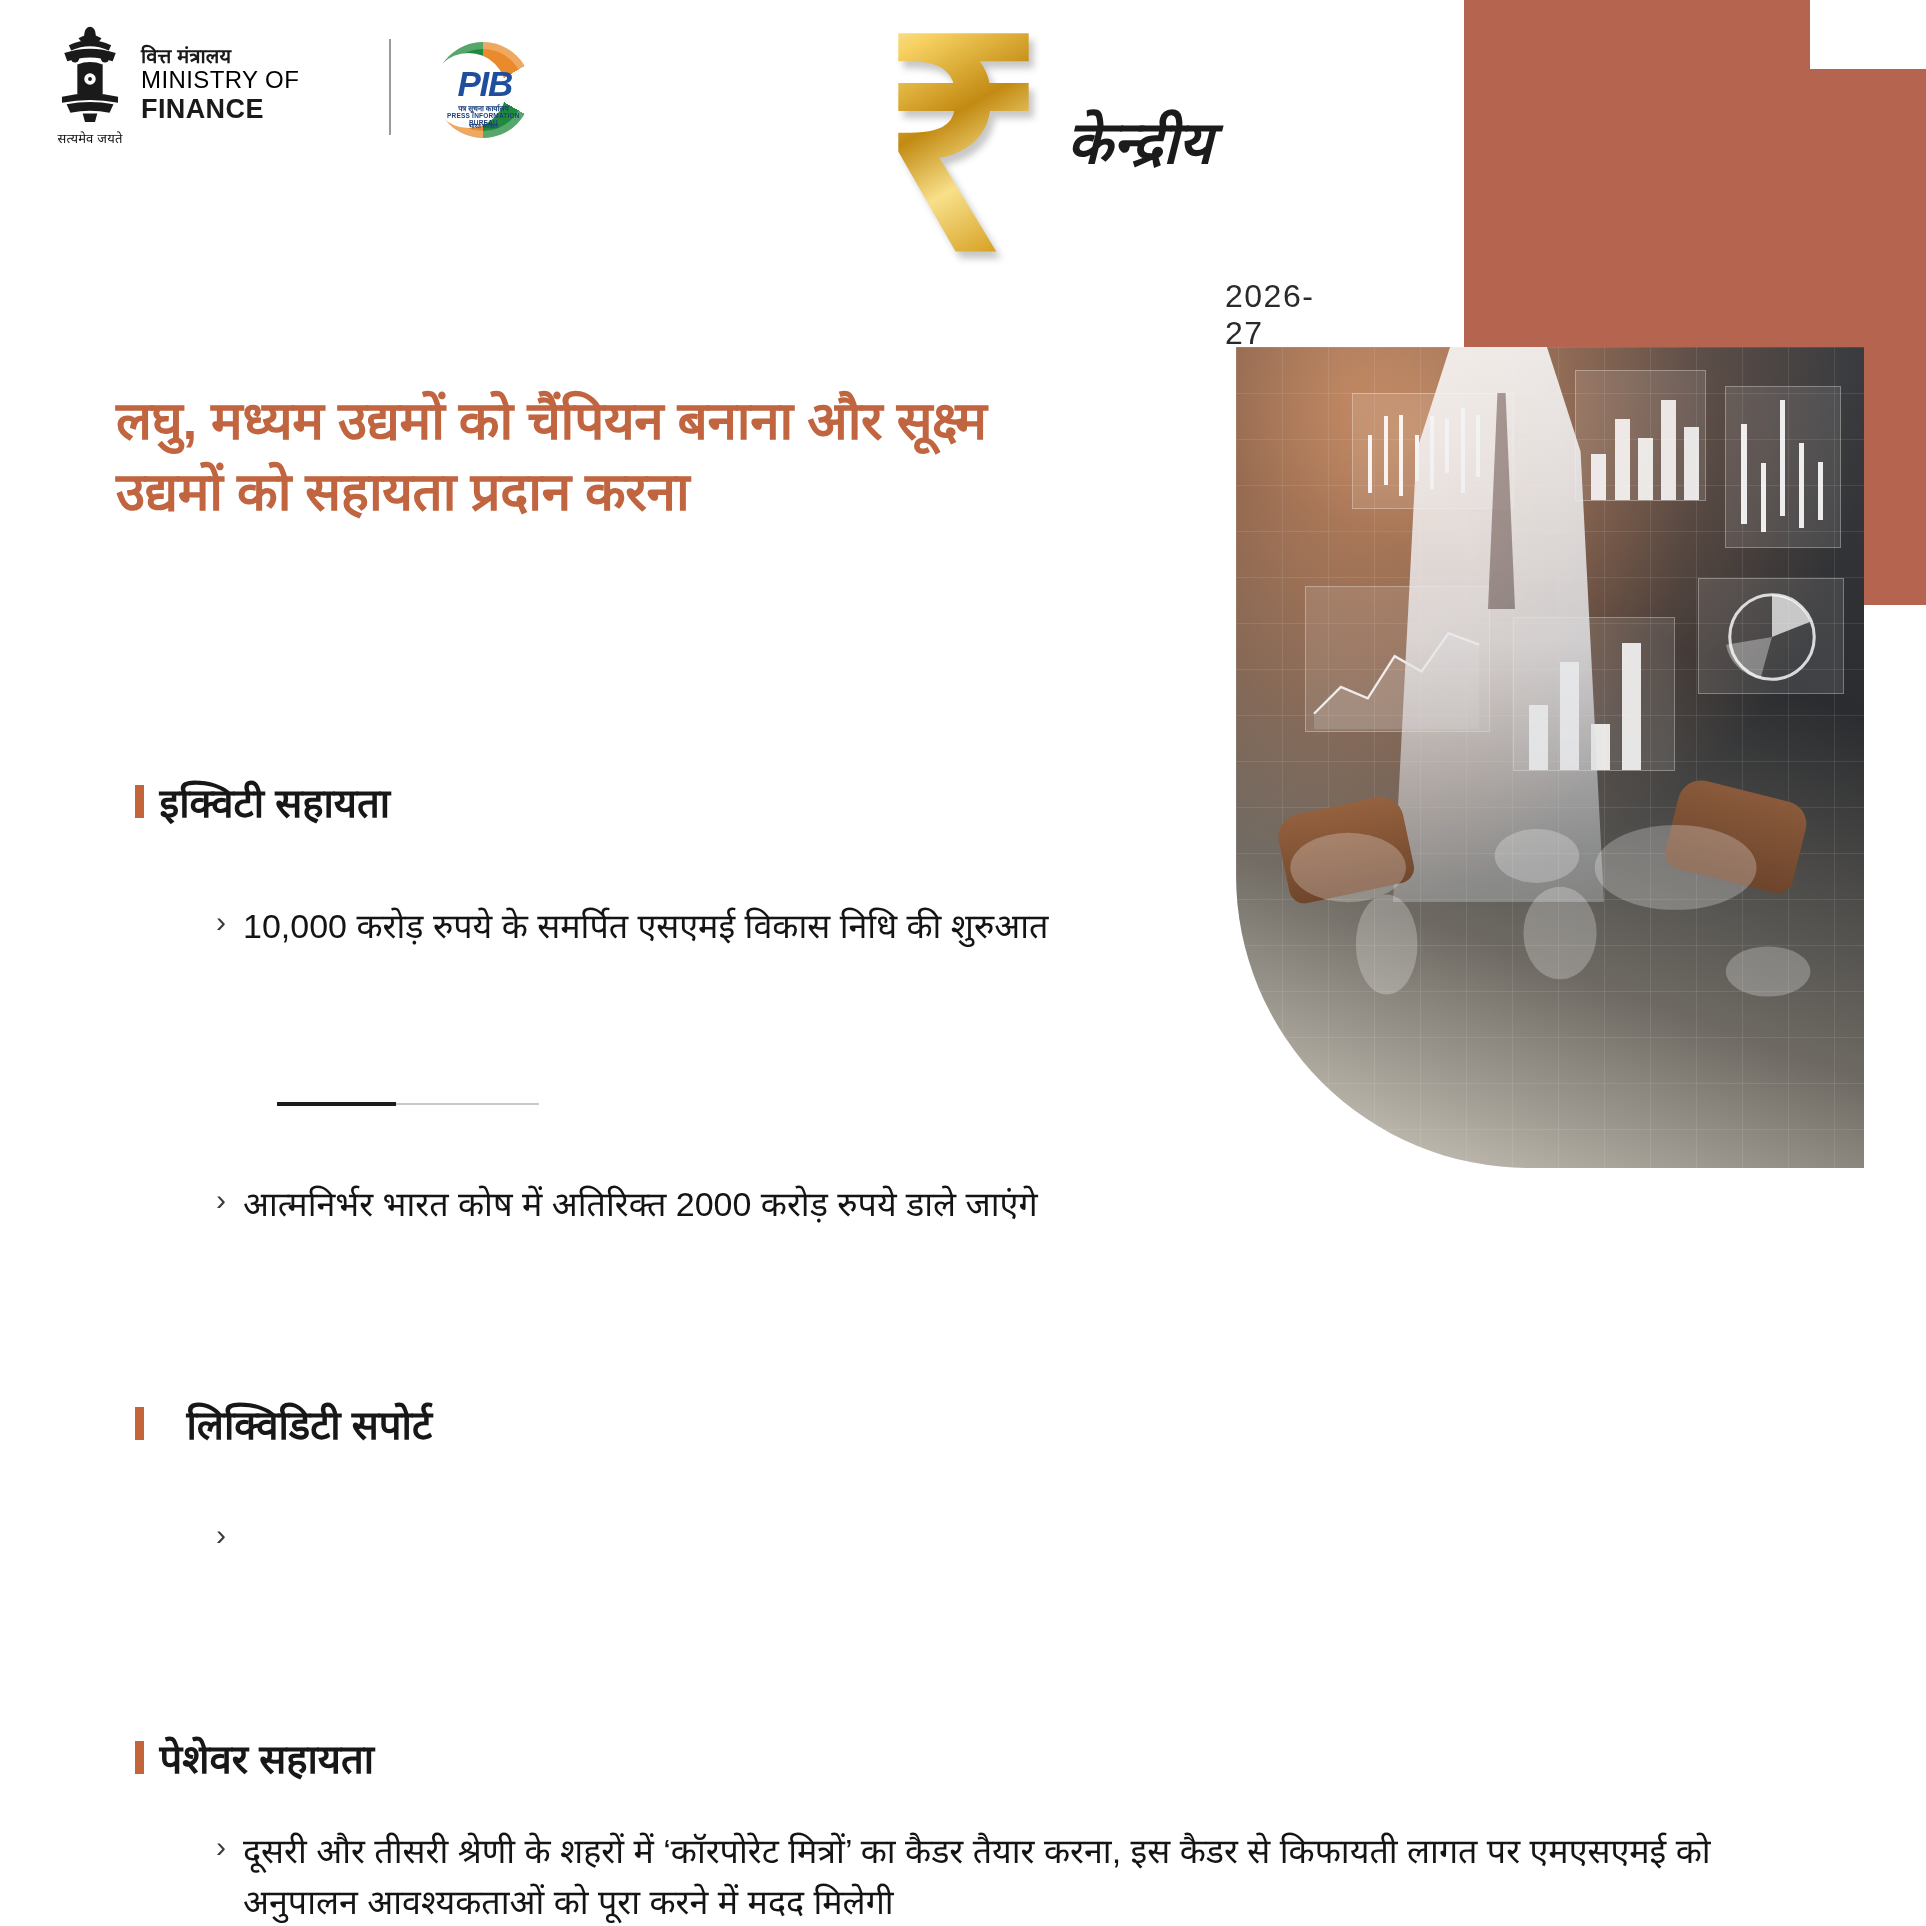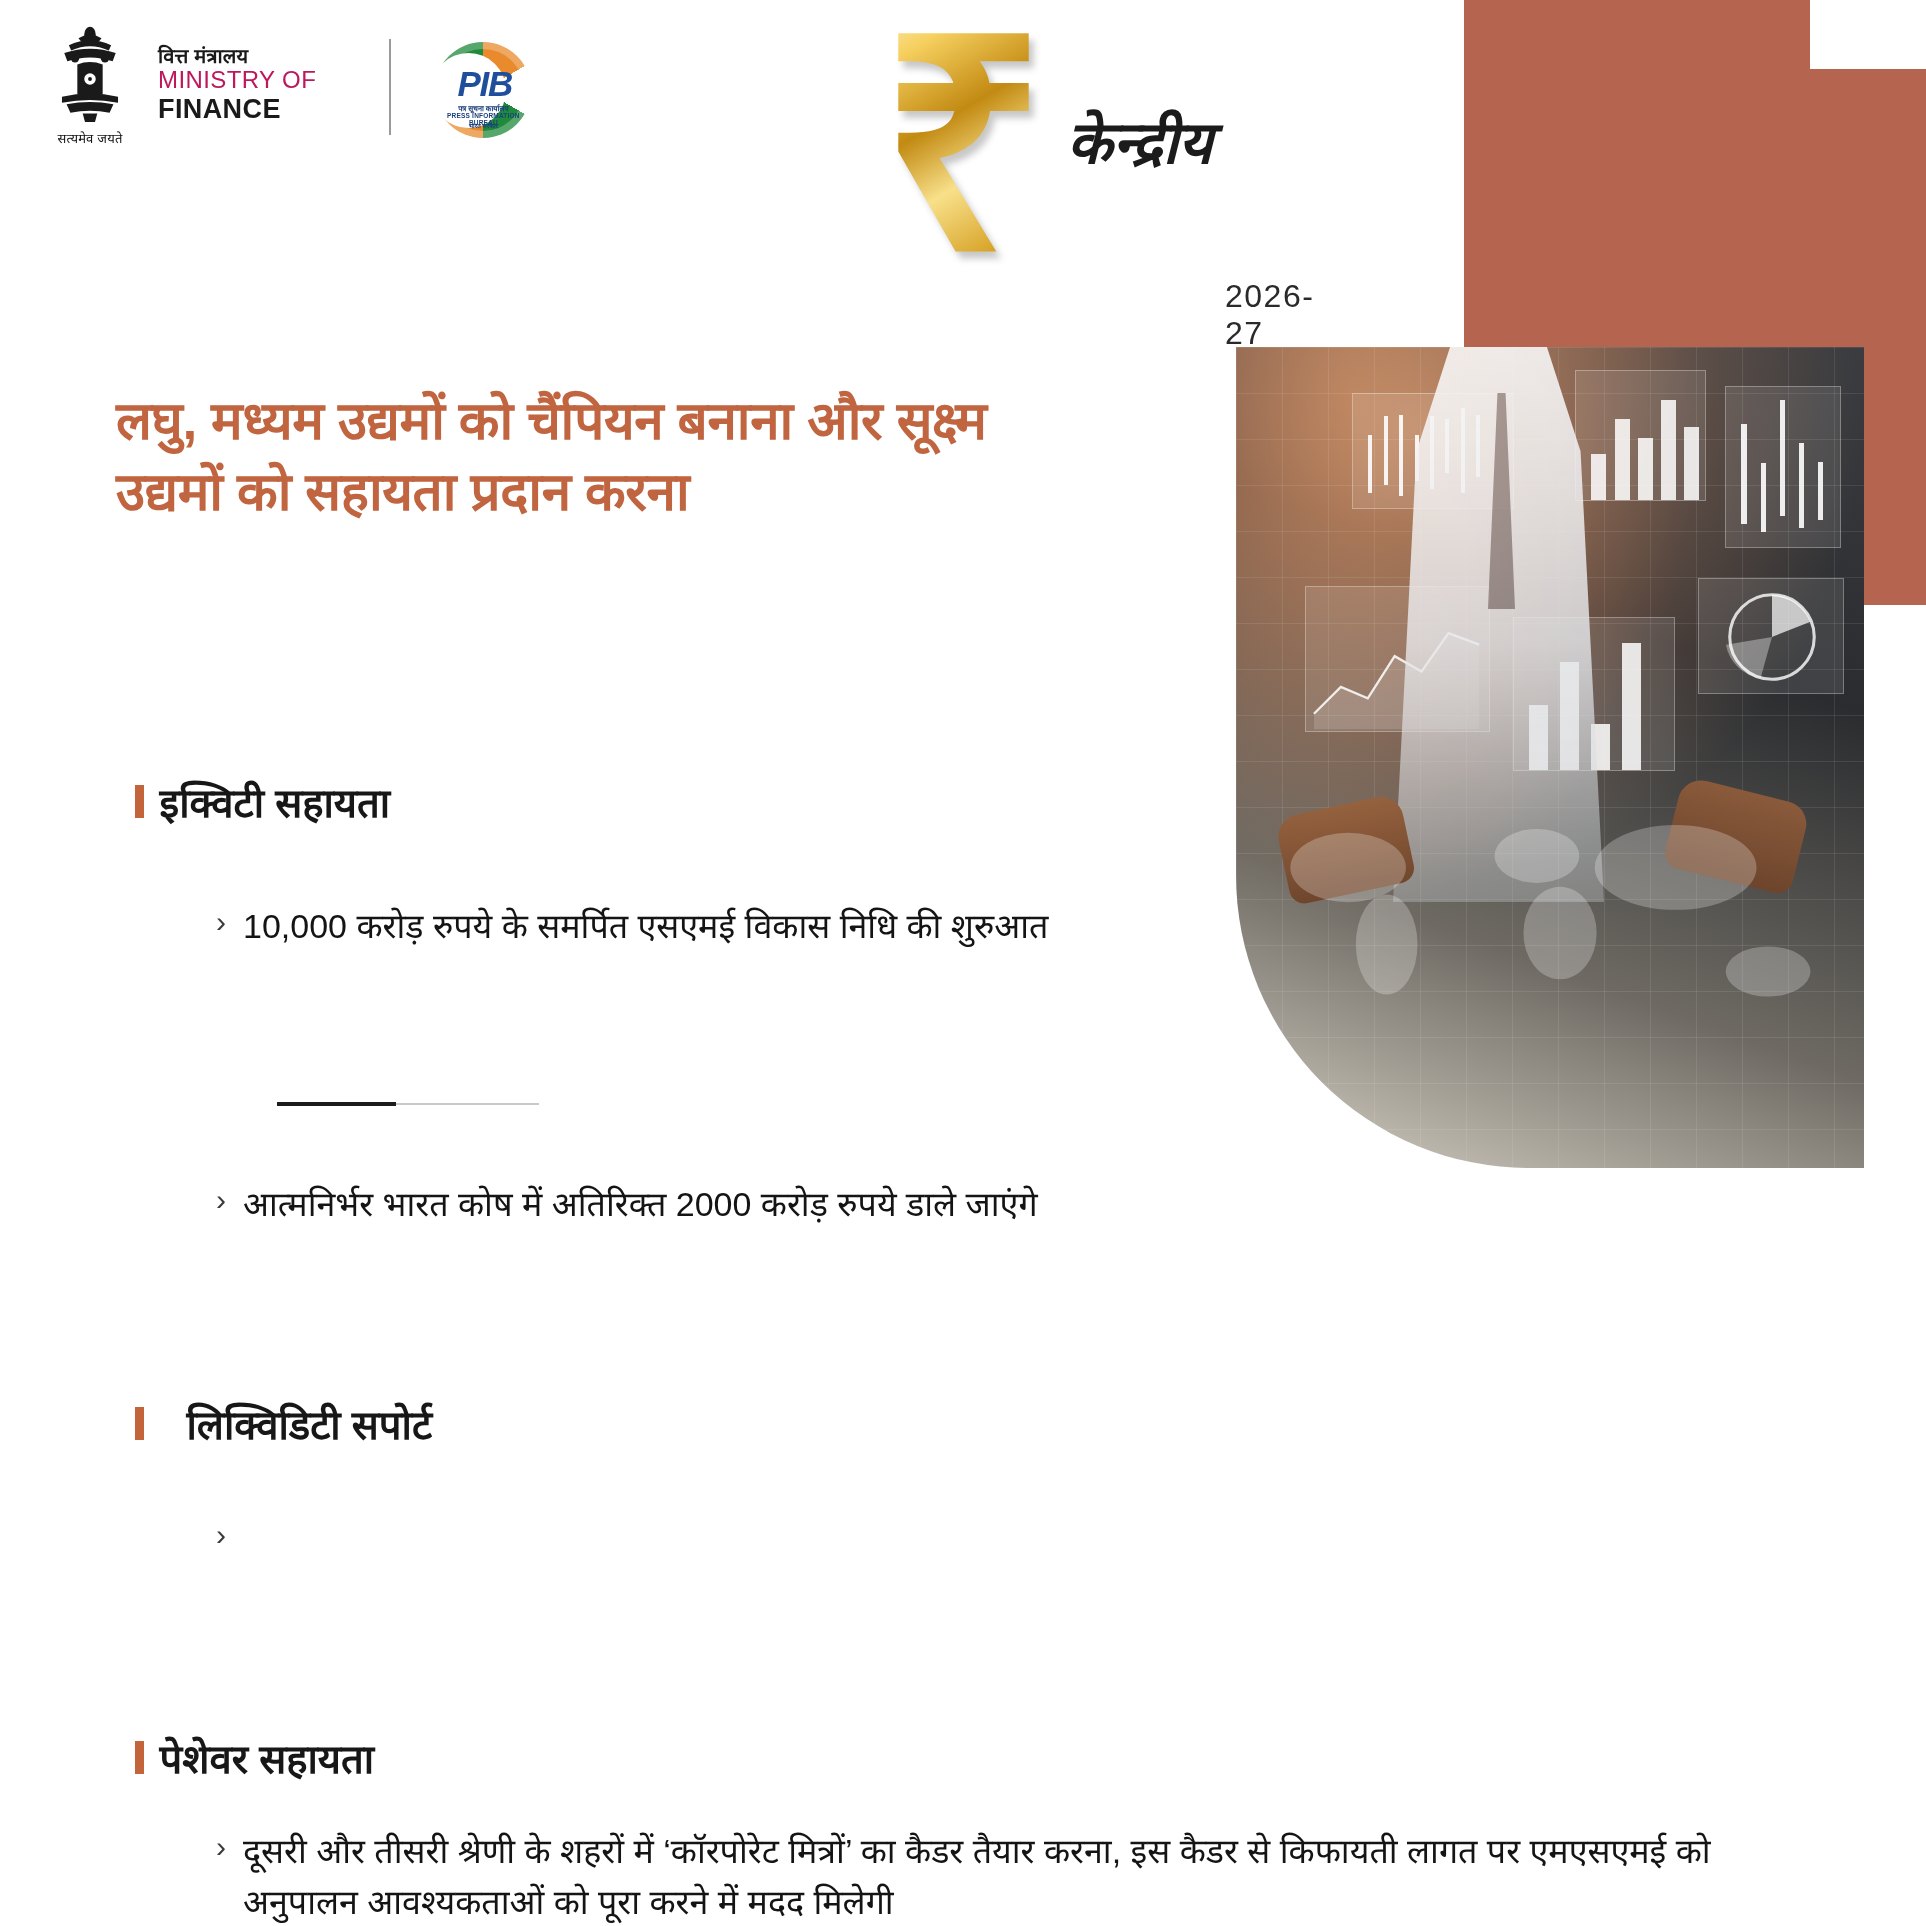--- a/index.html
+++ b/index.html
@@ -60,33 +60,33 @@
   .emblem-caption {
     position: absolute;
     left: 0; bottom: 1.5px;
     width: 96px;
     text-align: center;
     font-size: 13px;
     color: #111;
     letter-spacing: 0.2px;
   }
   .ministry-text {
-    margin-left: 20px;
+    margin-left: 3px;
     line-height: 1.12;
   }
   .ministry-text .hi {
     font-size: 20px;
     font-weight: 700;
     color: #1a1a1a;
     letter-spacing: 0.2px;
   }
   .ministry-text .en1 {
     font-size: 24px;
     font-weight: 400;
-    color: #be185d;
+    color: #000000;
     letter-spacing: 0.4px;
   }
   .ministry-text .en2 {
     font-size: 27px;
     font-weight: 700;
     color: #1a1a1a;
     letter-spacing: 0.4px;
   }
   .vert-divider {
     position: absolute;

